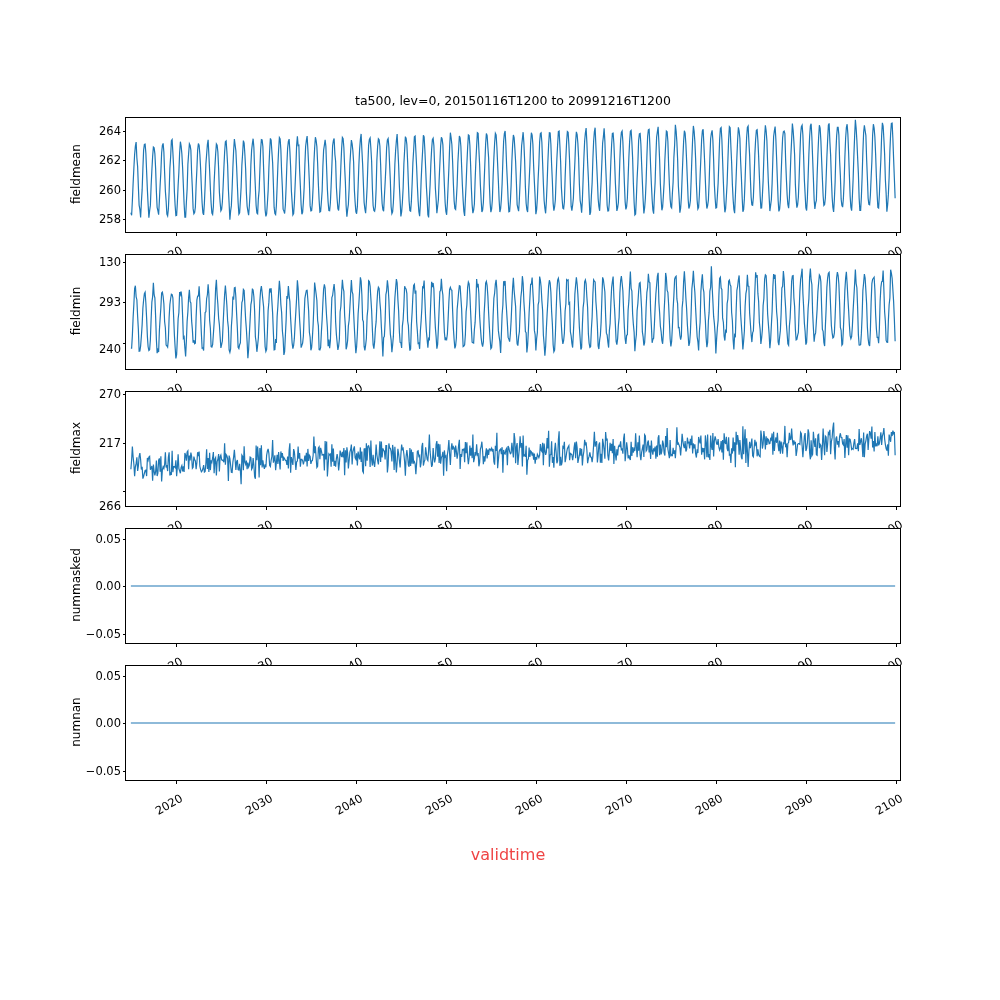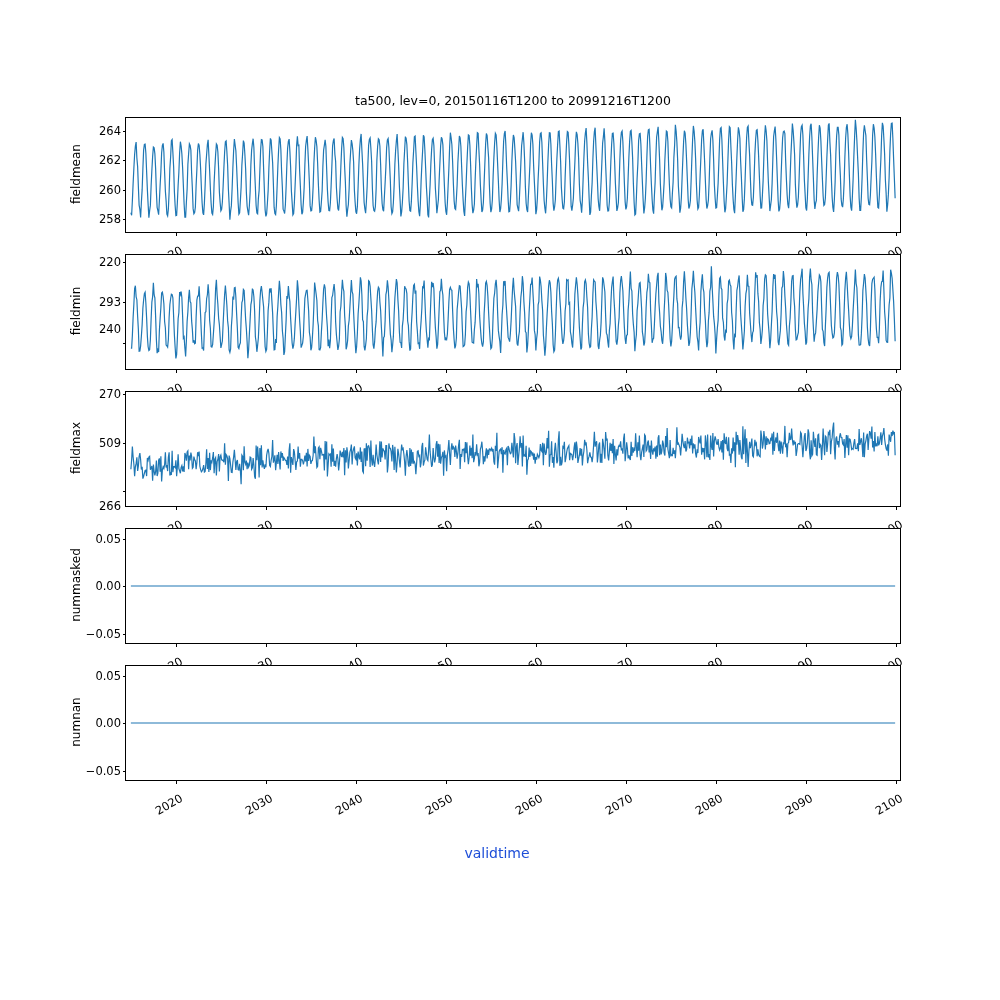--- a/index.html
+++ b/index.html
@@ -93,25 +93,25 @@
   }
   .xtickmark {
     position: absolute;
     top: 0;
     width: 1px;
     height: 3.5px;
     background: #000;
   }
   .xlabel {
     position: absolute;
-    left: 109px;
+    left: 120px;
     width: 776px;
     text-align: center;
-    font-size: 14px;
-    color: #1d4ed8;
+    font-size: 16px;
+    color: #ef4444;
   }
 </style>
 </head>
 <body>
 
 <div class="figure">
   <div class="fig-title">ta500, lev=0, 20150116T1200 to 20991216T1200</div>
 
   <div class="panel" id="panel-0" style="top:117px; height:116px;">
     <div class="plotarea">
@@ -148,25 +148,25 @@
       <div class="xtick" style="left: 739.5px; width: 32px; text-align: right; top: 119px;">2100</div>
     </div>
 
   <div class="panel" id="panel-1" style="top:254px; height:116px;">
     <div class="plotarea">
         <svg viewBox="0 0 774 114" preserveAspectRatio="none">
           <polyline points="4.88,93.04 5.63,93.07 6.37,80.41 7.13,62.22 7.88,48.94 8.62,33.59 9.38,30.75 10.13,41.87 10.87,44.72 11.63,61.24 12.38,74.79 13.12,96.25 13.88,95.96 14.63,90.82 15.37,81.23 16.13,69.84 16.88,53.19 17.62,45.03 18.38,38.77 19.13,37.24 19.87,48.24 20.63,63.15 21.38,81.35 22.12,91.75 22.88,95.51 23.63,94.75 24.37,84.72 25.13,64.03 25.87,47.12 26.62,41.87 27.38,27.78 28.13,39.99 28.87,42.93 29.63,61.61 30.38,84.39 31.12,98.15 31.88,94.93 32.63,97.07 33.37,75.70 34.13,63.48 34.88,52.48 35.62,38.00 36.38,37.10 37.13,41.32 37.87,48.80 38.63,66.70 39.38,73.02 40.12,90.01 40.88,90.94 41.63,92.18 42.37,84.39 43.13,62.25 43.88,49.45 44.62,43.76 45.38,39.20 46.13,39.65 46.87,42.81 47.63,61.50 48.38,79.74 49.12,91.99 49.88,103.41 50.63,99.63 51.37,83.50 52.13,63.69 52.88,57.49 53.62,37.14 54.38,39.66 55.13,36.50 55.87,42.75 56.63,61.36 57.38,83.18 58.12,81.95 58.88,92.95 59.63,101.47 60.37,86.08 61.13,66.27 61.88,56.77 62.62,42.55 63.38,34.90 64.13,46.65 64.87,47.86 65.63,65.92 66.38,74.60 67.12,87.62 67.88,85.05 68.63,88.67 69.37,88.17 70.13,61.91 70.88,45.11 71.62,41.13 72.38,40.95 73.13,31.40 73.87,45.98 74.63,60.89 75.38,78.68 76.12,93.15 76.88,92.85 77.63,95.60 78.37,74.95 79.13,57.44 79.88,56.74 80.62,43.76 81.38,39.77 82.13,29.24 82.87,39.20 83.63,65.24 84.38,73.53 85.12,91.58 85.88,92.13 86.63,89.69 87.37,79.17 88.13,68.01 88.88,53.79 89.62,33.54 90.38,24.89 91.13,39.99 91.87,49.25 92.63,63.27 93.38,69.81 94.12,81.66 94.88,92.89 95.63,89.57 96.37,86.03 97.13,68.58 97.88,53.25 98.62,39.43 99.38,30.47 100.13,39.79 100.87,50.37 101.63,65.88 102.38,72.76 103.12,95.02 103.88,97.39 104.62,94.00 105.37,71.53 106.13,60.61 106.88,41.41 107.62,44.65 108.38,32.88 109.13,32.45 109.87,42.36 110.63,58.86 111.38,73.66 112.12,92.36 112.88,93.60 113.63,89.71 114.37,87.82 115.13,63.46 115.87,47.62 116.62,45.09 117.38,34.42 118.13,35.52 118.87,49.69 119.63,64.27 120.38,74.24 121.12,87.07 121.88,103.12 122.63,94.30 123.37,78.94 124.13,64.49 124.88,49.52 125.62,45.58 126.38,33.64 127.12,35.24 127.87,41.68 128.63,55.91 129.38,81.78 130.12,86.95 130.88,96.82 131.63,90.26 132.37,83.08 133.13,65.78 133.88,45.86 134.62,35.28 135.38,31.09 136.13,37.52 136.87,45.02 137.63,52.04 138.38,73.99 139.12,91.60 139.88,96.43 140.63,94.44 141.37,77.93 142.13,55.43 142.88,47.13 143.62,33.59 144.38,36.01 145.13,33.26 145.87,45.86 146.63,58.12 147.38,77.77 148.12,94.81 148.88,94.51 149.63,84.03 150.37,88.00 151.13,61.65 151.88,51.07 152.62,37.68 153.38,25.74 154.13,34.72 154.87,49.62 155.63,57.45 156.38,75.81 157.12,83.27 157.88,99.94 158.63,96.58 159.37,80.62 160.13,65.11 160.88,40.93 161.62,43.80 162.38,31.03 163.13,40.59 163.87,46.64 164.63,63.37 165.38,76.12 166.12,87.84 166.88,93.64 167.63,90.48 168.37,83.17 169.13,68.63 169.88,56.10 170.62,42.98 171.38,25.25 172.13,33.24 172.87,50.09 173.63,64.88 174.38,77.06 175.12,92.66 175.88,90.24 176.63,88.11 177.37,81.27 178.13,60.44 178.88,43.39 179.62,39.12 180.38,35.49 181.13,35.32 181.87,45.06 182.63,55.70 183.38,77.25 184.12,82.28 184.88,95.21 185.63,92.69 186.37,82.98 187.13,69.47 187.88,50.81 188.62,27.63 189.38,33.24 190.13,39.01 190.87,45.48 191.63,65.47 192.38,70.86 193.12,94.54 193.88,94.94 194.63,92.59 195.37,77.49 196.13,64.79 196.88,48.08 197.62,34.11 198.38,29.31 199.13,33.09 199.87,48.35 200.63,61.93 201.38,72.55 202.12,91.29 202.88,84.67 203.63,93.27 204.37,85.98 205.13,63.19 205.87,42.67 206.62,40.48 207.38,34.24 208.12,29.14 208.87,38.04 209.63,66.79 210.38,79.56 211.12,87.21 211.88,94.96 212.63,91.21 213.37,84.05 214.13,56.95 214.88,51.22 215.62,37.23 216.38,24.70 217.13,33.08 217.87,36.27 218.63,60.23 219.38,71.36 220.12,94.28 220.88,91.09 221.63,85.54 222.37,70.93 223.13,65.30 223.88,52.34 224.62,38.78 225.38,25.00 226.13,36.67 226.87,39.16 227.63,57.96 228.38,73.20 229.12,87.01 229.88,98.23 230.62,91.71 231.37,78.31 232.13,59.07 232.87,48.38 233.62,35.84 234.38,22.30 235.13,25.98 235.87,39.99 236.63,64.67 237.38,66.69 238.12,91.41 238.88,95.33 239.63,90.08 240.37,83.56 241.13,61.22 241.88,53.62 242.62,25.74 243.38,26.57 244.13,31.33 244.87,43.46 245.63,55.50 246.38,74.54 247.12,89.77 247.88,93.59 248.63,86.94 249.37,73.86 250.13,66.67 250.88,49.65 251.62,36.83 252.38,32.23 253.13,33.50 253.87,46.82 254.63,55.42 255.37,72.06 256.12,85.09 256.88,101.58 257.63,82.65 258.37,81.38 259.13,65.90 259.88,39.52 260.62,35.85 261.38,25.24 262.13,32.00 262.87,44.72 263.63,65.59 264.38,79.43 265.12,84.81 265.88,97.27 266.63,90.00 267.37,81.41 268.13,59.45 268.88,43.04 269.62,33.61 270.38,24.09 271.13,27.88 271.87,44.15 272.63,56.01 273.38,76.80 274.12,87.44 274.88,87.72 275.63,92.86 276.37,71.10 277.13,64.76 277.88,50.77 278.62,31.30 279.38,33.08 280.13,34.28 280.87,38.64 281.63,65.97 282.38,70.68 283.12,86.13 283.88,95.62 284.63,93.88 285.37,69.93 286.13,57.20 286.88,40.92 287.62,30.51 288.38,29.36 289.13,38.63 289.87,35.48 290.63,66.49 291.38,76.52 292.12,88.50 292.88,87.98 293.63,93.84 294.37,76.26 295.13,65.73 295.88,52.82 296.62,32.01 297.38,32.65 298.13,25.46 298.87,44.32 299.63,63.29 300.38,76.26 301.12,84.39 301.87,92.75 302.63,83.55 303.38,84.45 304.12,64.13 304.88,43.63 305.63,26.89 306.37,32.10 307.13,27.97 307.88,34.14 308.62,57.16 309.38,72.61 310.13,81.92 310.87,93.76 311.63,89.40 312.38,73.56 313.12,54.36 313.88,36.69 314.63,35.43 315.37,23.87 316.13,34.78 316.88,39.93 317.62,59.81 318.38,77.31 319.13,85.20 319.87,83.28 320.63,84.47 321.38,79.04 322.12,64.18 322.88,46.77 323.63,34.48 324.37,32.43 325.13,34.69 325.88,35.36 326.62,55.52 327.38,73.35 328.13,84.82 328.87,93.33 329.63,90.74 330.38,82.94 331.12,54.52 331.88,46.20 332.63,37.28 333.37,30.69 334.13,31.03 334.88,42.81 335.62,53.89 336.38,74.11 337.13,91.64 337.87,91.16 338.63,89.80 339.38,79.66 340.12,56.76 340.88,49.77 341.63,32.33 342.37,27.00 343.13,28.77 343.88,39.81 344.62,56.98 345.38,73.36 346.13,87.24 346.87,87.65 347.63,87.99 348.38,74.67 349.12,67.42 349.88,50.50 350.63,24.08 351.37,32.26 352.13,28.91 352.88,38.96 353.62,60.90 354.38,72.38 355.13,82.58 355.87,88.58 356.63,91.54 357.38,86.90 358.12,58.70 358.88,45.89 359.63,28.17 360.37,26.38 361.13,30.61 361.88,41.38 362.62,57.79 363.38,72.37 364.13,84.68 364.87,93.70 365.63,92.55 366.38,83.34 367.12,60.57 367.88,43.21 368.63,38.18 369.37,28.89 370.13,24.80 370.88,34.84 371.62,57.48 372.38,75.65 373.13,81.64 373.87,86.63 374.63,97.87 375.38,79.44 376.12,59.54 376.88,50.08 377.63,26.24 378.37,28.98 379.13,25.99 379.88,44.85 380.62,55.94 381.38,68.60 382.13,82.40 382.87,84.11 383.63,86.70 384.38,78.47 385.12,65.84 385.88,48.14 386.63,32.46 387.37,22.77 388.13,35.52 388.88,43.90 389.62,51.64 390.38,77.94 391.13,88.78 391.87,90.61 392.63,81.84 393.38,76.71 394.12,56.99 394.88,42.09 395.63,35.36 396.37,21.17 397.13,27.99 397.88,46.47 398.62,57.88 399.38,76.59 400.13,77.76 400.87,97.52 401.63,90.29 402.38,75.78 403.12,57.84 403.88,43.70 404.63,29.23 405.37,29.03 406.13,22.58 406.88,36.65 407.62,49.88 408.38,75.39 409.13,79.65 409.87,95.44 410.63,83.68 411.38,77.53 412.12,49.83 412.87,46.48 413.63,21.57 414.37,25.13 415.12,31.68 415.88,46.01 416.62,55.52 417.37,79.85 418.13,89.03 418.87,100.67 419.63,91.48 420.38,73.40 421.12,59.12 421.88,46.16 422.63,31.12 423.37,25.26 424.13,27.93 424.88,37.31 425.62,56.47 426.38,69.11 427.13,89.61 427.87,96.82 428.63,95.18 429.38,79.49 430.12,56.84 430.88,35.80 431.63,25.13 432.37,23.25 433.13,28.23 433.88,43.67 434.62,54.78 435.38,70.63 436.13,82.87 436.87,88.97 437.63,85.60 438.38,78.12 439.12,55.96 439.88,48.77 440.63,24.63 441.37,25.40 442.13,24.87 442.88,48.86 443.62,47.85 444.38,76.79 445.13,80.75 445.87,88.14 446.63,92.54 447.38,78.09 448.12,61.79 448.88,38.91 449.63,29.94 450.37,22.37 451.13,29.01 451.88,39.65 452.62,54.47 453.38,72.58 454.13,83.30 454.87,94.58 455.63,92.57 456.38,70.26 457.12,52.61 457.88,46.44 458.63,26.80 459.37,24.85 460.12,28.86 460.88,42.28 461.62,52.81 462.37,78.67 463.13,88.28 463.87,92.31 464.62,91.61 465.38,74.28 466.12,62.32 466.87,39.55 467.63,24.82 468.37,26.12 469.13,26.94 469.88,46.27 470.62,56.19 471.38,71.00 472.13,90.88 472.87,94.02 473.63,85.13 474.38,80.26 475.12,67.38 475.88,43.83 476.63,22.37 477.37,24.52 478.13,30.73 478.88,36.99 479.62,60.57 480.38,78.14 481.13,79.98 481.87,87.06 482.63,92.57 483.38,75.64 484.12,68.55 484.88,48.06 485.63,32.58 486.37,26.51 487.13,21.57 487.88,42.27 488.62,54.61 489.38,69.61 490.13,86.36 490.87,89.74 491.63,83.67 492.38,70.28 493.12,62.60 493.88,38.01 494.63,25.59 495.37,21.01 496.13,27.96 496.88,36.01 497.62,55.31 498.38,72.49 499.13,83.58 499.87,88.98 500.63,80.38 501.38,79.67 502.12,54.97 502.88,45.91 503.63,29.41 504.37,16.42 505.13,33.33 505.88,36.08 506.62,58.70 507.38,69.44 508.13,77.41 508.87,96.29 509.62,85.82 510.38,79.82 511.12,55.51 511.87,48.56 512.63,36.33 513.37,28.26 514.13,27.52 514.88,40.37 515.62,54.09 516.38,76.96 517.13,81.86 517.87,90.56 518.63,87.64 519.38,74.44 520.12,52.46 520.88,37.39 521.63,32.46 522.37,18.73 523.13,27.01 523.88,27.67 524.62,55.36 525.38,70.88 526.13,87.76 526.87,84.34 527.63,83.19 528.38,69.73 529.12,53.14 529.88,38.67 530.63,30.06 531.37,21.33 532.13,17.78 532.88,46.98 533.62,57.67 534.38,71.25 535.13,76.57 535.87,85.36 536.63,88.83 537.38,78.45 538.12,56.44 538.88,41.42 539.63,17.94 540.37,22.66 541.13,35.47 541.88,37.29 542.62,49.53 543.38,66.21 544.13,83.79 544.87,91.32 545.63,86.43 546.38,72.14 547.12,54.00 547.88,40.64 548.63,24.21 549.37,22.17 550.13,21.32 550.88,43.90 551.62,48.57 552.38,72.72 553.13,72.51 553.87,80.23 554.63,84.65 555.38,81.28 556.12,52.91 556.88,45.39 557.63,26.42 558.37,16.18 559.13,28.40 559.88,42.95 560.62,53.68 561.38,69.66 562.13,80.54 562.87,90.95 563.63,87.62 564.38,77.67 565.12,58.28 565.88,33.70 566.63,26.45 567.37,15.67 568.13,28.61 568.88,37.54 569.62,53.35 570.38,67.85 571.13,81.81 571.87,86.57 572.63,95.43 573.38,76.68 574.12,67.19 574.88,36.90 575.63,26.41 576.37,19.33 577.13,33.04 577.88,37.18 578.62,54.68 579.38,65.78 580.13,82.80 580.87,92.15 581.63,87.38 582.38,66.07 583.12,57.42 583.88,36.06 584.63,32.28 585.37,11.22 586.13,31.18 586.88,46.07 587.62,61.42 588.38,68.42 589.13,79.40 589.87,98.49 590.63,83.63 591.38,72.84 592.12,65.41 592.88,40.40 593.63,23.52 594.37,22.26 595.13,33.00 595.88,34.51 596.62,62.88 597.38,67.50 598.13,81.20 598.87,85.57 599.63,75.62 600.38,76.64 601.12,48.63 601.88,44.00 602.63,26.30 603.37,25.12 604.13,29.73 604.88,31.19 605.62,57.29 606.38,65.67 607.13,84.93 607.87,94.52 608.63,79.93 609.38,81.04 610.12,56.23 610.88,35.28 611.63,31.34 612.37,24.74 613.13,20.46 613.88,37.79 614.62,58.77 615.38,70.19 616.13,81.05 616.87,94.49 617.63,85.90 618.38,76.00 619.12,51.19 619.88,38.61 620.63,34.70 621.37,19.88 622.13,31.16 622.88,31.48 623.62,57.87 624.38,68.77 625.13,79.49 625.87,87.07 626.63,77.88 627.38,75.96 628.12,57.85 628.88,35.49 629.63,17.23 630.37,22.47 631.13,20.08 631.88,38.43 632.62,46.30 633.38,67.58 634.13,74.53 634.87,88.87 635.63,82.88 636.38,74.68 637.12,50.52 637.88,43.48 638.63,24.13 639.37,19.95 640.13,20.83 640.88,34.21 641.62,58.70 642.38,69.10 643.13,79.15 643.87,93.22 644.63,85.04 645.38,70.09 646.12,56.30 646.88,31.48 647.63,19.05 648.37,23.77 649.13,19.72 649.88,39.41 650.62,56.83 651.38,64.92 652.13,86.96 652.87,90.18 653.63,82.28 654.38,75.40 655.12,58.82 655.88,32.90 656.63,31.35 657.37,16.05 658.13,23.84 658.88,40.72 659.62,52.83 660.38,68.69 661.13,78.71 661.87,88.89 662.63,90.26 663.38,71.24 664.12,63.04 664.88,46.39 665.63,26.23 666.37,20.99 667.13,20.70 667.88,42.71 668.62,51.52 669.38,74.52 670.13,84.97 670.87,84.48 671.63,80.44 672.38,77.47 673.12,57.04 673.88,36.34 674.63,24.43 675.37,19.57 676.13,13.68 676.88,38.31 677.62,51.67 678.38,68.29 679.13,76.78 679.87,89.60 680.63,87.30 681.38,70.89 682.12,53.43 682.88,43.87 683.63,22.08 684.37,13.55 685.13,24.93 685.88,29.60 686.62,57.36 687.38,72.79 688.13,86.75 688.87,79.98 689.63,77.88 690.38,66.12 691.12,54.40 691.88,36.85 692.63,28.03 693.37,19.97 694.13,21.23 694.88,26.92 695.62,52.09 696.38,74.44 697.13,76.29 697.87,87.36 698.63,91.09 699.38,71.33 700.12,54.13 700.88,32.24 701.63,23.07 702.37,18.16 703.13,17.30 703.88,33.15 704.62,52.07 705.38,70.80 706.13,77.85 706.87,82.94 707.63,82.12 708.38,77.89 709.12,61.95 709.88,41.17 710.63,22.84 711.37,17.12 712.13,20.55 712.88,29.18 713.62,48.36 714.38,72.44 715.13,75.32 715.87,90.13 716.63,88.98 717.38,74.63 718.12,56.32 718.88,34.93 719.63,22.95 720.37,16.87 721.13,28.43 721.88,42.81 722.62,55.19 723.38,69.87 724.13,80.59 724.87,83.67 725.63,81.58 726.38,71.33 727.12,55.40 727.88,42.01 728.63,28.70 729.37,14.47 730.13,28.36 730.88,32.69 731.62,52.48 732.38,79.64 733.13,89.97 733.87,90.19 734.63,89.69 735.38,78.38 736.12,60.76 736.88,35.46 737.63,27.71 738.37,19.15 739.13,23.09 739.88,35.61 740.62,48.76 741.38,72.24 742.13,83.62 742.87,89.30 743.63,91.00 744.38,75.80 745.12,47.37 745.88,28.62 746.63,24.19 747.37,23.43 748.13,22.34 748.88,34.77 749.62,59.35 750.38,73.90 751.13,82.36 751.87,82.18 752.63,88.24 753.38,73.54 754.12,46.15 754.88,32.38 755.63,26.85 756.37,26.38 757.13,15.45 757.88,34.81 758.62,56.71 759.38,66.46 760.13,85.46 760.87,87.22 761.63,87.33 762.38,65.41 763.12,49.96 763.88,42.86 764.63,14.69 765.37,18.14 766.13,23.25 766.88,34.84 767.62,46.61 768.38,64.78 769.13,86.19" fill="none" stroke="#1f77b4" stroke-width="1.2"></polyline>
         </svg>
       </div>
   <div class="ylabel" style="width: 114px; left: -107px; top: 49px;">fieldmin</div>
-      <div class="ytick" style="top: 74px; margin-left: 28px;">240</div>
+      <div class="ytick" style="top: 94px; margin-left: 28px;">240</div>
       <div class="ytickmark" style="top: 87.9429px;"></div>
       <div class="ytick" style="top: 47.2286px;">293</div>
       <div class="ytickmark" style="top: 47.2286px;"></div>
-      <div class="ytick" style="top: 6.51429px;">220</div>
+      <div class="ytick" style="top: 6.51429px;">130</div>
       <div class="ytickmark" style="top: 6.51429px;"></div>
       <div class="xtickmark" style="left: 49.5px; top: 114px;"></div>
       <div class="xtick" style="left: 19.5px; width: 32px; text-align: right; top: 119px;">2020</div>
       <div class="xtickmark" style="left: 139.5px; top: 114px;"></div>
       <div class="xtick" style="left: 109.5px; width: 32px; text-align: right; top: 119px;">2030</div>
       <div class="xtickmark" style="left: 229.5px; top: 114px;"></div>
       <div class="xtick" style="left: 199.5px; width: 32px; text-align: right; top: 119px;">2040</div>
       <div class="xtickmark" style="left: 319.5px; top: 114px;"></div>
       <div class="xtick" style="left: 289.5px; width: 32px; text-align: right; top: 119px;">2050</div>
       <div class="xtickmark" style="left: 409.5px; top: 114px;"></div>
@@ -183,21 +183,21 @@
 
   <div class="panel" id="panel-2" style="top:391px; height:116px;">
     <div class="plotarea">
         <svg viewBox="0 0 774 114" preserveAspectRatio="none">
           <polyline points="4.88,77.23 5.63,68.06 6.37,54.64 7.13,65.11 7.88,72.24 8.62,84.12 9.38,74.76 10.13,71.38 10.87,65.37 11.63,78.92 12.38,74.05 13.12,64.48 13.88,61.07 14.63,67.71 15.37,77.51 16.13,74.67 16.88,86.61 17.62,84.33 18.38,81.46 19.13,78.51 19.87,78.16 20.63,84.07 21.38,66.01 22.12,68.33 22.88,65.14 23.63,64.39 24.37,77.69 25.13,75.95 25.87,74.02 26.62,88.78 27.38,72.46 28.13,79.27 28.87,83.48 29.63,79.56 30.38,68.44 31.12,83.98 31.88,81.14 32.63,68.24 33.37,66.36 34.13,79.71 34.88,64.16 35.62,89.56 36.38,77.64 37.13,74.76 37.87,76.42 38.63,72.35 39.38,60.21 40.12,75.58 40.88,73.18 41.63,79.09 42.37,65.41 43.13,60.30 43.88,83.49 44.62,80.75 45.38,81.62 46.13,58.75 46.87,80.29 47.63,74.50 48.38,74.61 49.12,75.54 49.88,68.28 50.63,84.11 51.37,75.04 52.13,62.33 52.88,76.52 53.62,78.84 54.38,81.30 55.13,75.34 55.87,73.52 56.63,79.35 57.38,74.25 58.12,79.89 58.88,60.94 59.63,63.34 60.37,68.63 61.13,60.01 61.88,58.88 62.62,77.28 63.38,63.58 64.13,68.51 64.87,60.64 65.63,64.36 66.38,76.24 67.12,75.18 67.88,64.65 68.63,67.69 69.37,68.83 70.13,77.20 70.88,70.78 71.62,60.19 72.38,64.24 73.13,59.56 73.87,74.29 74.63,77.61 75.38,79.88 76.12,79.00 76.88,76.75 77.63,73.02 78.37,80.05 79.13,79.36 79.88,71.55 80.62,57.37 81.38,76.87 82.13,66.15 82.87,79.97 83.63,60.76 84.38,78.09 85.12,68.19 85.88,70.20 86.63,65.97 87.37,60.02 88.13,81.33 88.88,67.06 89.62,65.62 90.38,83.42 91.13,69.60 91.87,67.50 92.63,62.14 93.38,79.37 94.12,64.64 94.88,62.97 95.63,67.75 96.37,68.43 97.13,68.02 97.88,70.25 98.62,51.24 99.38,72.81 100.13,62.66 100.87,63.77 101.63,66.69 102.38,88.97 103.12,63.52 103.88,66.69 104.62,73.12 105.37,80.23 106.13,80.52 106.88,70.05 107.62,65.07 108.38,57.73 109.13,67.66 109.87,77.93 110.63,69.67 111.38,68.00 112.12,77.53 112.88,78.01 113.63,71.88 114.37,78.55 115.13,92.31 115.87,63.17 116.62,64.48 117.38,78.12 118.13,54.31 118.87,70.11 119.63,72.25 120.38,68.64 121.12,77.28 121.88,70.59 122.63,74.94 123.37,73.03 124.13,65.02 124.88,65.57 125.62,77.25 126.38,75.82 127.12,65.96 127.87,73.01 128.63,84.72 129.38,86.66 130.12,53.57 130.88,68.20 131.63,54.63 132.37,64.62 133.13,85.37 133.88,56.04 134.62,73.11 135.38,53.39 136.13,75.43 136.87,68.30 137.63,73.86 138.38,76.93 139.12,72.37 139.88,75.24 140.63,63.31 141.37,59.11 142.13,56.86 142.88,61.33 143.62,73.41 144.38,74.54 145.13,68.26 145.87,64.50 146.63,47.98 147.38,70.66 148.12,67.88 148.88,63.27 149.63,78.31 150.37,70.35 151.13,62.74 151.88,71.92 152.62,60.01 153.38,68.96 154.13,77.54 154.87,59.41 155.63,65.64 156.38,61.11 157.12,68.83 157.88,65.53 158.63,66.87 159.37,68.31 160.13,68.75 160.88,72.98 161.62,64.60 162.38,76.47 163.13,58.41 163.87,51.21 164.63,80.62 165.38,65.02 166.12,68.62 166.88,72.94 167.63,57.11 168.37,59.74 169.13,68.21 169.88,78.04 170.62,69.84 171.38,69.08 172.13,54.48 172.87,66.77 173.63,61.01 174.38,74.81 175.12,67.37 175.88,67.39 176.63,68.67 177.37,72.36 178.13,69.17 178.88,63.64 179.62,69.51 180.38,60.88 181.13,74.47 181.87,56.91 182.63,68.90 183.38,63.23 184.12,64.39 184.88,71.96 185.63,69.00 186.37,68.64 187.13,63.55 187.88,44.53 188.62,61.17 189.38,54.26 190.13,65.90 190.87,75.52 191.63,74.42 192.38,55.90 193.12,54.85 193.88,67.19 194.63,55.81 195.37,58.97 196.13,63.02 196.88,62.63 197.62,62.46 198.38,78.58 199.13,49.08 199.87,67.43 200.63,49.43 201.38,84.55 202.12,73.39 202.88,61.88 203.63,62.89 204.37,62.11 205.13,74.82 205.87,52.30 206.62,69.64 207.38,56.46 208.12,73.91 208.87,68.83 209.63,74.72 210.38,66.52 211.12,62.14 211.88,66.80 212.63,78.53 213.37,71.73 214.13,58.52 214.88,62.08 215.62,64.99 216.38,59.88 217.13,65.51 217.87,56.08 218.63,83.25 219.38,58.17 220.12,70.44 220.88,55.27 221.63,61.14 222.37,76.52 223.13,68.45 223.88,60.08 224.62,57.73 225.38,52.53 226.13,72.52 226.87,60.20 227.63,56.87 228.38,54.35 229.12,65.76 229.88,67.22 230.62,61.32 231.37,73.44 232.13,59.48 232.87,64.56 233.62,67.43 234.38,55.41 235.13,69.98 235.87,59.47 236.63,79.04 237.38,80.49 238.12,56.91 238.88,56.72 239.63,74.34 240.37,51.18 241.13,68.70 241.88,54.21 242.62,53.67 243.38,56.36 244.13,75.01 244.87,48.61 245.63,67.73 246.38,73.55 247.12,62.71 247.88,71.15 248.63,74.91 249.37,66.39 250.13,52.45 250.88,62.47 251.62,68.33 252.38,72.47 253.13,62.80 253.87,49.29 254.63,70.00 255.37,49.64 256.12,65.54 256.88,56.38 257.63,58.52 258.37,58.99 259.13,67.43 259.88,53.55 260.62,53.52 261.38,80.53 262.13,73.04 262.87,51.45 263.63,56.11 264.38,56.30 265.12,59.68 265.88,69.52 266.63,52.92 267.37,59.31 268.13,77.95 268.88,54.83 269.62,68.38 270.38,80.42 271.13,70.44 271.87,56.77 272.63,61.67 273.38,68.54 274.12,75.40 274.88,62.62 275.63,52.65 276.37,57.36 277.13,56.31 277.88,61.96 278.62,69.77 279.38,83.83 280.13,64.26 280.87,58.01 281.63,64.38 282.38,73.15 283.12,74.73 283.88,56.06 284.63,73.94 285.37,57.49 286.13,71.72 286.88,59.94 287.62,70.68 288.38,69.61 289.13,72.13 289.87,82.30 290.63,71.33 291.38,59.33 292.12,58.75 292.88,64.41 293.63,63.56 294.37,75.29 295.13,70.73 295.88,54.63 296.62,50.95 297.38,73.57 298.13,69.81 298.87,68.06 299.63,55.31 300.38,61.48 301.12,67.24 301.87,68.48 302.63,58.07 303.38,42.60 304.12,59.91 304.88,67.46 305.63,74.84 306.37,72.79 307.13,56.09 307.88,65.37 308.62,70.45 309.38,66.57 310.13,52.29 310.87,49.15 311.63,64.62 312.38,51.72 313.12,71.07 313.88,52.29 314.63,71.68 315.37,65.58 316.13,64.11 316.88,59.82 317.62,83.66 318.38,58.44 319.13,64.97 319.87,64.05 320.63,79.28 321.38,62.75 322.12,57.25 322.88,48.07 323.63,62.41 324.37,73.08 325.13,57.15 325.88,51.33 326.62,57.63 327.38,54.73 328.13,55.84 328.87,64.94 329.63,53.48 330.38,59.16 331.12,66.75 331.88,61.53 332.63,53.07 333.37,47.87 334.13,77.08 334.88,61.98 335.62,64.84 336.38,57.51 337.13,57.97 337.87,57.11 338.63,70.29 339.38,50.04 340.12,61.32 340.88,50.20 341.63,64.77 342.37,72.13 343.13,65.78 343.88,53.60 344.62,63.76 345.38,55.71 346.13,66.13 346.87,42.47 347.63,70.20 348.38,66.57 349.12,60.03 349.88,63.52 350.63,52.40 351.37,62.69 352.13,61.10 352.88,74.33 353.62,70.72 354.38,57.07 355.13,54.60 355.87,49.71 356.63,59.36 357.38,72.28 358.12,64.34 358.88,69.55 359.63,61.91 360.37,56.26 361.13,66.56 361.88,57.59 362.62,62.94 363.38,56.97 364.13,57.05 364.87,58.60 365.63,56.21 366.38,58.54 367.12,56.98 367.88,69.58 368.63,72.66 369.37,53.84 370.13,59.00 370.88,40.66 371.62,76.21 372.38,68.00 373.13,59.67 373.87,57.80 374.63,56.99 375.38,62.16 376.12,55.16 376.88,80.79 377.63,57.93 378.37,61.67 379.13,62.05 379.88,57.76 380.62,56.42 381.38,73.23 382.13,54.03 382.87,55.97 383.63,59.59 384.38,61.67 385.12,61.07 385.88,50.84 386.63,58.18 387.37,65.48 388.13,41.11 388.88,47.35 389.62,71.19 390.38,54.74 391.13,51.11 391.87,72.96 392.63,64.37 393.38,55.82 394.12,44.33 394.88,55.65 395.63,50.90 396.37,74.40 397.13,43.46 397.88,63.65 398.62,63.03 399.38,64.87 400.13,53.71 400.87,82.78 401.63,68.19 402.38,66.89 403.12,55.59 403.88,65.02 404.63,58.90 405.37,59.72 406.13,63.73 406.88,60.48 407.62,67.74 408.38,61.47 409.13,71.64 409.87,65.06 410.63,67.68 411.38,62.34 412.12,63.87 412.87,65.62 413.63,63.06 414.37,51.97 415.12,58.22 415.88,59.43 416.62,50.82 417.37,73.26 418.13,51.48 418.87,58.45 419.63,62.80 420.38,60.17 421.12,46.07 421.88,56.37 422.63,38.81 423.37,74.65 424.13,62.96 424.88,62.61 425.62,49.17 426.38,70.85 427.13,65.12 427.87,75.64 428.63,58.09 429.38,50.76 430.12,59.96 430.88,71.22 431.63,68.81 432.37,47.78 433.13,39.38 433.88,73.85 434.62,64.70 435.38,73.32 436.13,70.01 436.87,54.77 437.63,55.82 438.38,49.75 439.12,70.21 439.88,66.23 440.63,60.66 441.37,56.68 442.13,54.98 442.88,53.64 443.62,68.28 444.38,61.42 445.13,62.01 445.87,62.72 446.63,68.24 447.38,63.15 448.12,55.40 448.88,50.39 449.63,66.19 450.37,49.53 451.13,55.57 451.88,70.87 452.62,66.91 453.38,63.23 454.13,56.09 454.87,63.77 455.63,56.73 456.38,73.57 457.12,64.07 457.88,59.28 458.63,47.85 459.37,52.06 460.12,50.23 460.88,58.26 461.62,71.26 462.37,66.56 463.13,64.16 463.87,60.34 464.62,65.05 465.38,65.16 466.12,70.06 466.87,64.43 467.63,52.86 468.37,39.67 469.13,54.63 469.88,50.83 470.62,49.31 471.38,70.38 472.13,62.92 472.87,52.89 473.63,50.48 474.38,70.72 475.12,61.85 475.88,70.95 476.63,46.86 477.37,51.51 478.13,58.08 478.88,66.61 479.62,39.93 480.38,48.65 481.13,46.59 481.87,63.36 482.63,68.46 483.38,59.79 484.12,50.83 484.88,59.04 485.63,51.83 486.37,61.11 487.13,46.91 487.88,72.10 488.62,53.82 489.38,62.20 490.13,68.53 490.87,57.40 491.63,63.34 492.38,54.88 493.12,53.40 493.88,54.28 494.63,49.22 495.37,58.33 496.13,56.23 496.88,61.60 497.62,46.59 498.38,41.49 499.13,69.30 499.87,61.57 500.63,50.29 501.38,56.30 502.12,66.37 502.88,63.27 503.63,66.19 504.37,68.07 505.13,49.67 505.88,63.98 506.62,55.19 507.38,60.51 508.13,56.93 508.87,58.83 509.62,41.29 510.38,55.02 511.12,65.28 511.87,50.19 512.63,58.70 513.37,43.57 514.13,62.87 514.88,68.15 515.62,60.37 516.38,56.66 517.13,52.59 517.87,65.05 518.63,42.66 519.38,43.82 520.12,59.02 520.88,57.77 521.63,50.29 522.37,48.57 523.13,60.35 523.88,53.63 524.62,66.91 525.38,48.59 526.13,58.97 526.87,62.74 527.63,56.32 528.38,59.25 529.12,54.51 529.88,66.76 530.63,53.44 531.37,64.64 532.13,45.91 532.88,43.18 533.62,63.18 534.38,52.56 535.13,62.45 535.87,58.97 536.63,48.66 537.38,51.89 538.12,61.20 538.88,63.53 539.63,44.09 540.37,55.30 541.13,36.13 541.88,57.05 542.62,61.50 543.38,66.21 544.13,48.04 544.87,64.35 545.63,62.66 546.38,63.40 547.12,55.71 547.88,61.89 548.63,58.42 549.37,66.10 550.13,54.53 550.88,35.24 551.62,52.71 552.38,51.17 553.13,53.16 553.87,55.28 554.63,63.44 555.38,53.79 556.12,41.86 556.88,49.01 557.63,53.89 558.37,56.09 559.13,48.96 559.88,59.53 560.62,57.55 561.38,45.67 562.13,50.83 562.87,50.36 563.63,56.55 564.38,46.80 565.12,53.18 565.88,43.52 566.63,61.49 567.37,51.42 568.13,56.41 568.88,52.40 569.62,61.59 570.38,65.56 571.13,57.31 571.87,61.05 572.63,44.93 573.38,48.75 574.12,51.41 574.88,43.55 575.63,62.61 576.37,55.74 577.13,60.18 577.88,56.11 578.62,67.35 579.38,43.42 580.13,50.80 580.87,65.13 581.63,42.59 582.38,65.49 583.12,62.16 583.88,67.86 584.63,43.59 585.37,54.28 586.13,57.95 586.88,41.03 587.62,64.38 588.38,48.78 589.13,44.43 589.87,47.66 590.63,52.08 591.38,52.21 592.12,47.01 592.88,55.19 593.63,58.25 594.37,56.56 595.13,49.13 595.88,60.48 596.62,48.01 597.38,67.76 598.13,41.21 598.87,50.12 599.63,51.92 600.38,44.79 601.12,56.44 601.88,59.14 602.63,45.17 603.37,62.96 604.13,62.48 604.88,71.03 605.62,56.35 606.38,61.59 607.13,45.52 607.87,59.21 608.63,50.22 609.38,75.23 610.12,39.68 610.88,52.74 611.63,43.06 612.37,48.45 613.13,62.77 613.88,47.98 614.62,57.08 615.38,65.31 616.13,67.28 616.87,34.25 617.63,62.30 618.38,48.76 619.12,37.38 619.88,70.96 620.63,46.18 621.37,58.31 622.13,74.90 622.88,59.80 623.62,49.90 624.38,56.18 625.13,52.42 625.87,46.55 626.63,63.81 627.38,64.84 628.12,56.48 628.88,47.89 629.63,52.81 630.37,51.33 631.13,64.33 631.88,57.38 632.62,62.57 633.38,64.14 634.13,64.71 634.87,38.59 635.63,44.89 636.38,56.57 637.12,52.19 637.88,39.03 638.63,46.41 639.37,57.44 640.13,44.21 640.88,52.90 641.62,46.79 642.38,47.57 643.13,51.71 643.87,51.59 644.63,46.69 645.38,47.80 646.12,41.43 646.88,62.62 647.63,39.80 648.37,59.05 649.13,49.98 649.88,45.47 650.62,50.81 651.38,40.79 652.13,53.28 652.87,59.27 653.63,48.59 654.38,61.67 655.12,49.60 655.88,54.52 656.63,61.66 657.37,51.01 658.13,51.52 658.88,33.90 659.62,55.35 660.38,51.51 661.13,65.19 661.87,51.44 662.63,50.52 663.38,40.89 664.12,47.53 664.88,47.21 665.63,36.66 666.37,47.34 667.13,53.30 667.88,48.26 668.62,52.37 669.38,49.85 670.13,63.92 670.87,59.01 671.63,52.22 672.38,51.57 673.12,51.68 673.88,52.29 674.63,40.36 675.37,41.76 676.13,53.89 676.88,65.32 677.62,54.80 678.38,44.04 679.13,41.13 679.87,59.10 680.63,56.52 681.38,50.89 682.12,37.24 682.88,41.22 683.63,60.87 684.37,67.32 685.13,48.34 685.88,63.83 686.62,62.39 687.38,39.83 688.13,48.86 688.87,54.85 689.63,46.32 690.38,62.77 691.12,63.29 691.88,42.93 692.63,42.28 693.37,56.14 694.13,52.28 694.88,53.41 695.62,67.88 696.38,54.04 697.13,36.47 697.87,51.80 698.63,63.20 699.38,44.16 700.12,45.05 700.88,59.91 701.63,52.15 702.37,40.79 703.13,42.03 703.88,37.78 704.62,62.21 705.38,49.73 706.13,45.67 706.87,36.16 707.63,30.47 708.38,56.47 709.12,67.42 709.88,46.54 710.63,44.59 711.37,52.65 712.13,49.02 712.88,55.40 713.62,44.31 714.38,41.24 715.13,45.56 715.87,45.62 716.63,51.86 717.38,52.95 718.12,47.09 718.88,66.06 719.63,52.74 720.37,43.04 721.13,55.76 721.88,43.21 722.62,63.16 723.38,46.98 724.13,47.40 724.87,51.39 725.63,57.36 726.38,56.51 727.12,57.18 727.88,51.05 728.63,47.03 729.37,56.32 730.13,56.53 730.88,56.26 731.62,51.30 732.38,59.19 733.13,36.97 733.87,52.98 734.63,49.29 735.38,46.23 736.12,52.93 736.88,65.02 737.63,40.62 738.37,65.11 739.13,52.19 739.88,48.83 740.62,44.21 741.38,41.78 742.13,58.02 742.87,46.97 743.63,39.11 744.38,41.25 745.12,46.77 745.88,34.53 746.63,55.51 747.37,48.93 748.13,59.50 748.88,40.05 749.62,54.35 750.38,51.37 751.13,54.32 751.87,44.21 752.63,53.37 753.38,51.55 754.12,46.21 754.88,40.33 755.63,53.06 756.37,43.95 757.13,41.72 757.88,36.01 758.62,46.85 759.38,52.57 760.13,56.66 760.87,58.62 761.63,52.44 762.38,63.67 763.12,42.64 763.88,46.40 764.63,49.82 765.37,40.04 766.13,44.03 766.88,38.54 767.62,41.51 768.38,39.97 769.13,63.16" fill="none" stroke="#1f77b4" stroke-width="1.2"></polyline>
         </svg>
       </div>
   <div class="ylabel" style="width: 114px; left: -107px; top: 49px;">fieldmax</div>
       <div class="ytick" style="top: 114px;">266</div>
       <div class="ytickmark" style="top: 99.4468px;"></div>
-      <div class="ytick" style="top: 50.9362px;">509</div>
+      <div class="ytick" style="top: 50.9362px;">217</div>
       <div class="ytickmark" style="top: 50.9362px;"></div>
       <div class="ytick" style="top: 2.42553px; margin-left: 16px;">270</div>
       <div class="ytickmark" style="top: 2.42553px;"></div>
       <div class="xtickmark" style="left: 49.5px; top: 114px;"></div>
       <div class="xtick" style="left: 19.5px; width: 32px; text-align: right; top: 119px;">2020</div>
       <div class="xtickmark" style="left: 139.5px; top: 114px;"></div>
       <div class="xtick" style="left: 109.5px; width: 32px; text-align: right; top: 119px;">2030</div>
       <div class="xtickmark" style="left: 229.5px; top: 114px;"></div>
       <div class="xtick" style="left: 199.5px; width: 32px; text-align: right; top: 119px;">2040</div>
       <div class="xtickmark" style="left: 319.5px; top: 114px;"></div>

